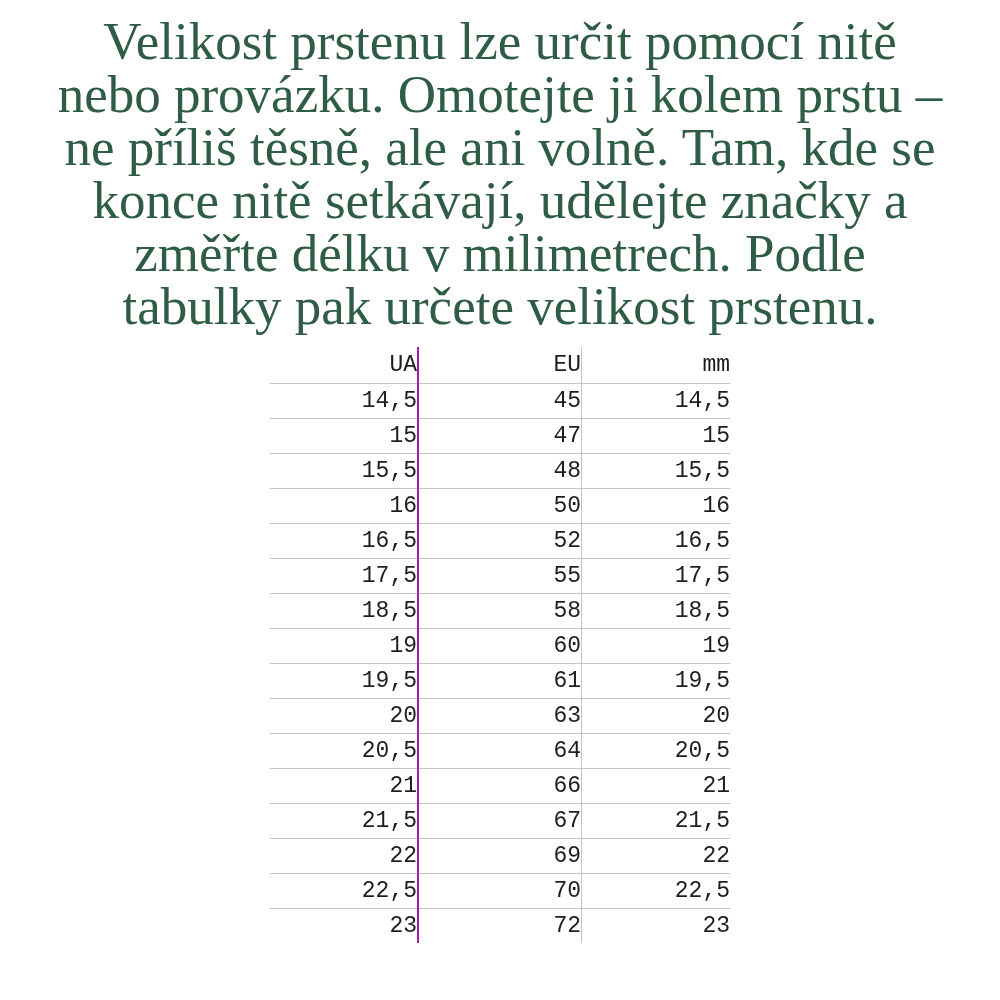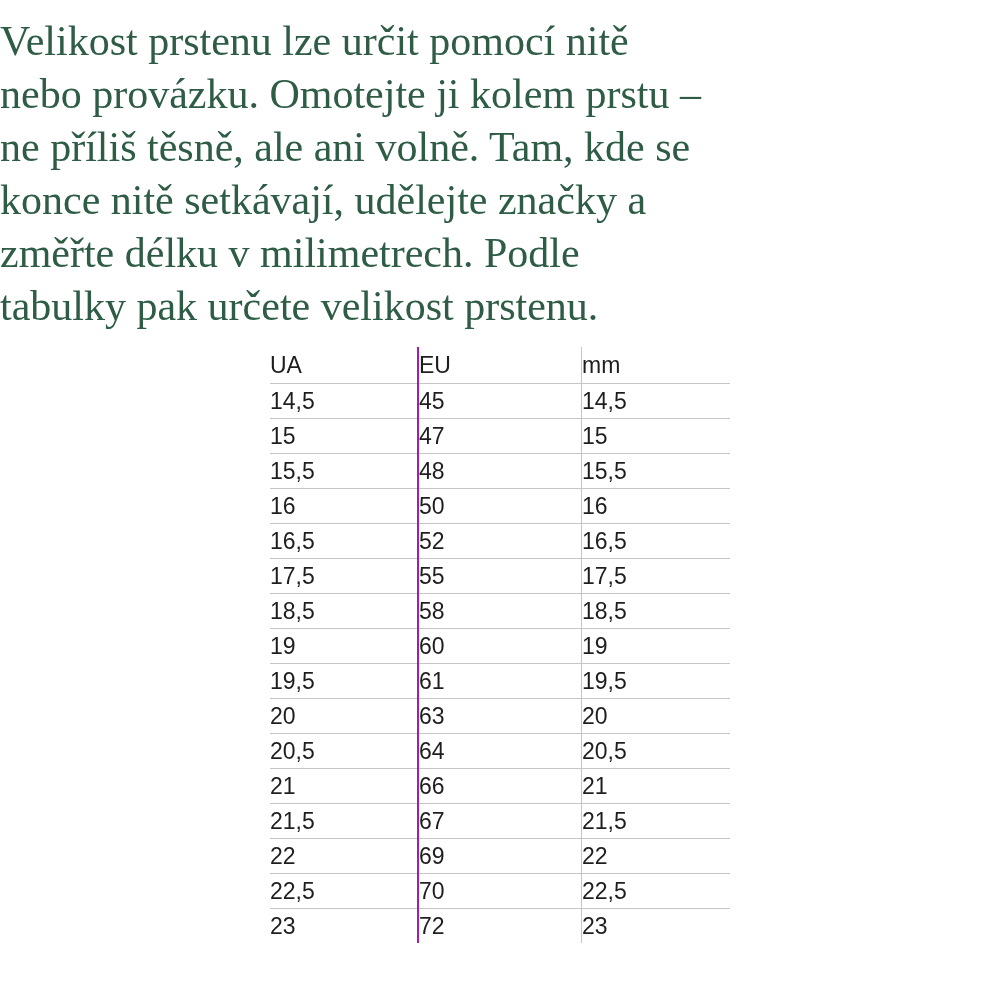--- a/index.html
+++ b/index.html
@@ -11,40 +11,42 @@
     height: 1000px;
     background: #FFFFFF;
     overflow: hidden;
   }
   .page {
     width: 1000px;
     height: 1000px;
   }
   .intro {
     padding-top: 15px;
+    text-align: center;
     color: #2E5C45;
     font-family: "Liberation Serif", serif;
-    font-size: 42px;
+    font-size: 53px;
     line-height: 53px;
     font-weight: 400;
   }
   .size-table {
     margin: 14px auto 0 auto;
     border-collapse: collapse;
     table-layout: fixed;
     font-family: "Liberation Sans", sans-serif;
     font-size: 23px;
     color: #1E1E1E;
   }
   .size-table th,
   .size-table td {
-    text-align: left;
+    text-align: right;
     padding: 0;
     height: 34px;
     font-weight: 400;
+    font-family: Liberation Mono, monospace;
   }
   .size-table thead th {
     height: 36px;
     border-bottom: 1px solid #C5C5C5;
   }
   .size-table tbody tr + tr td {
     border-top: 1px solid #C5C5C5;
   }
   .col0 { width: 147px; }
   .col1 {

